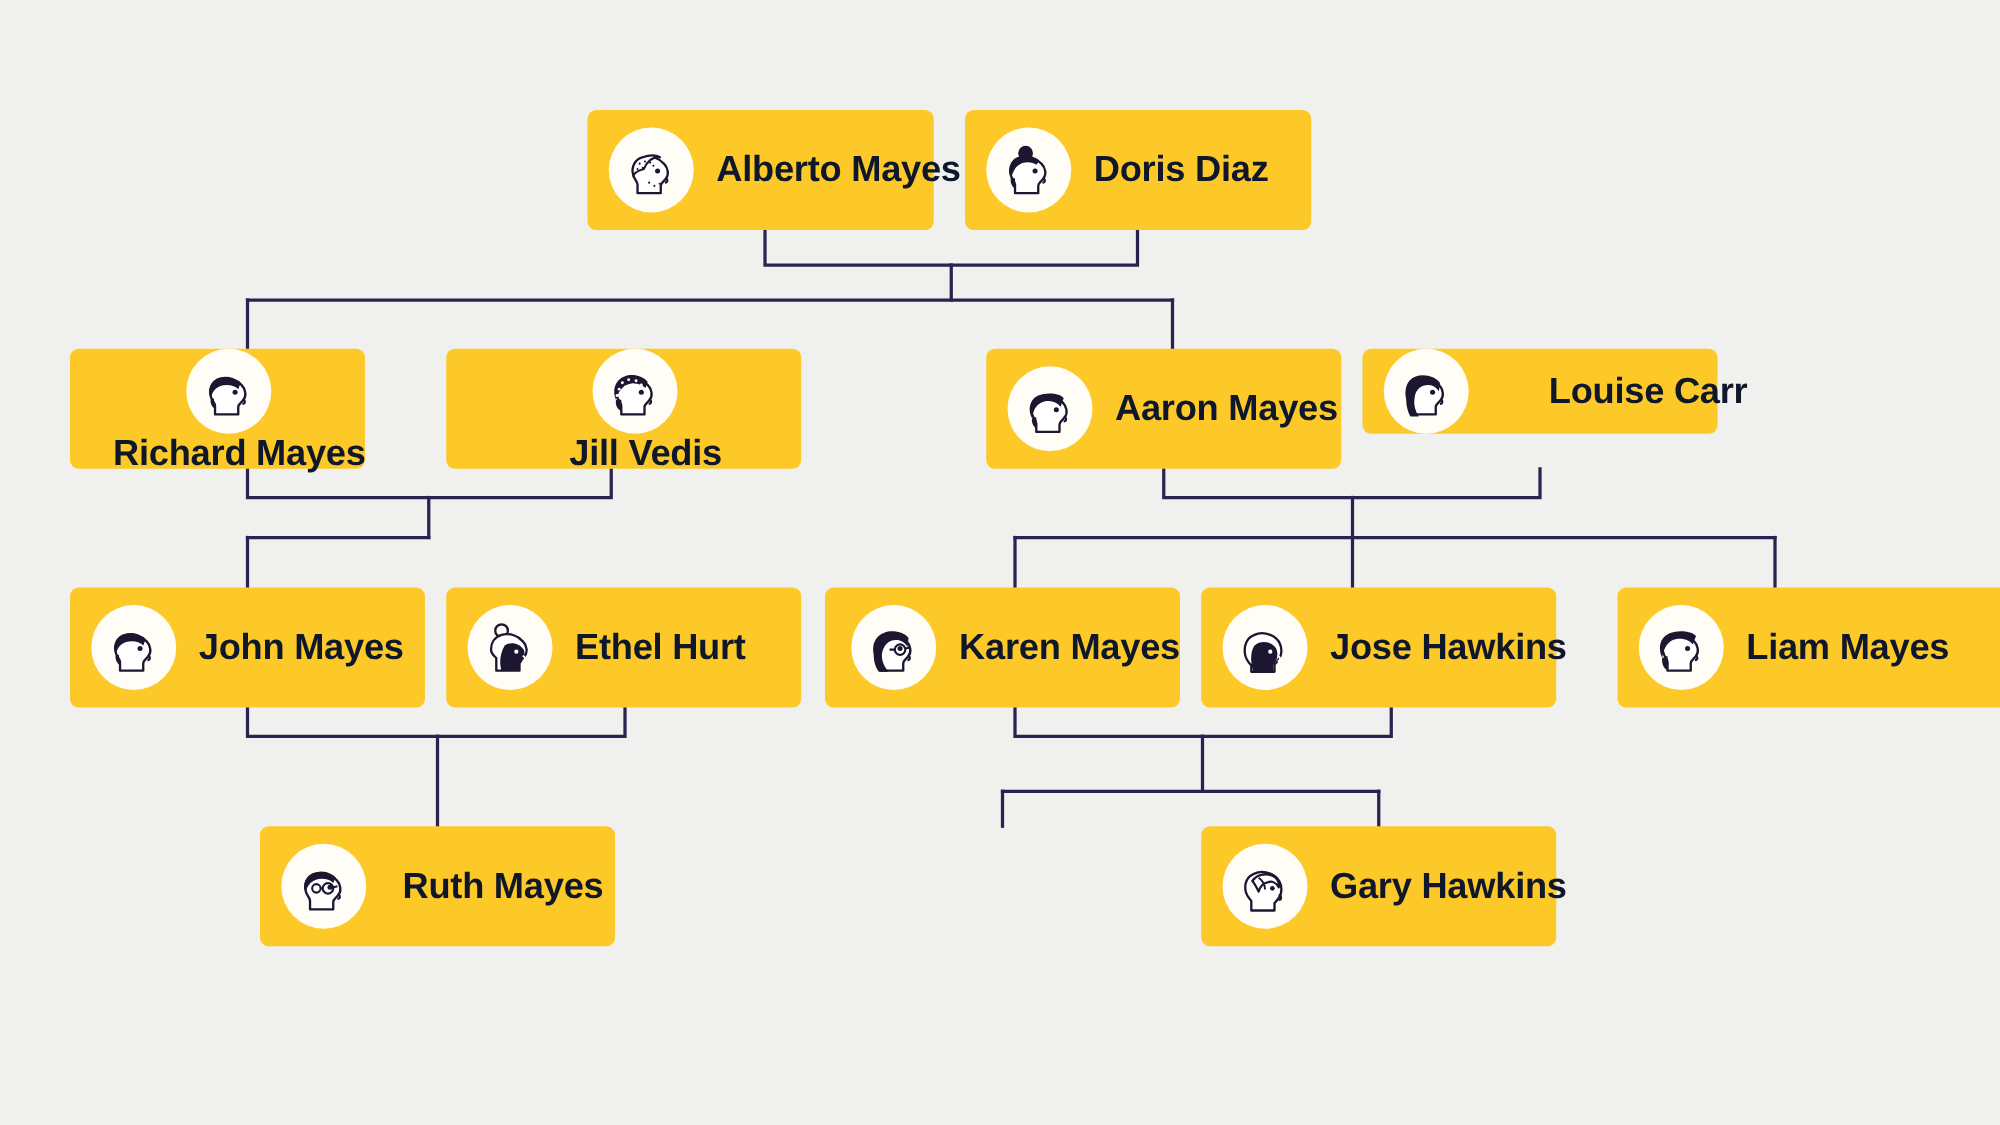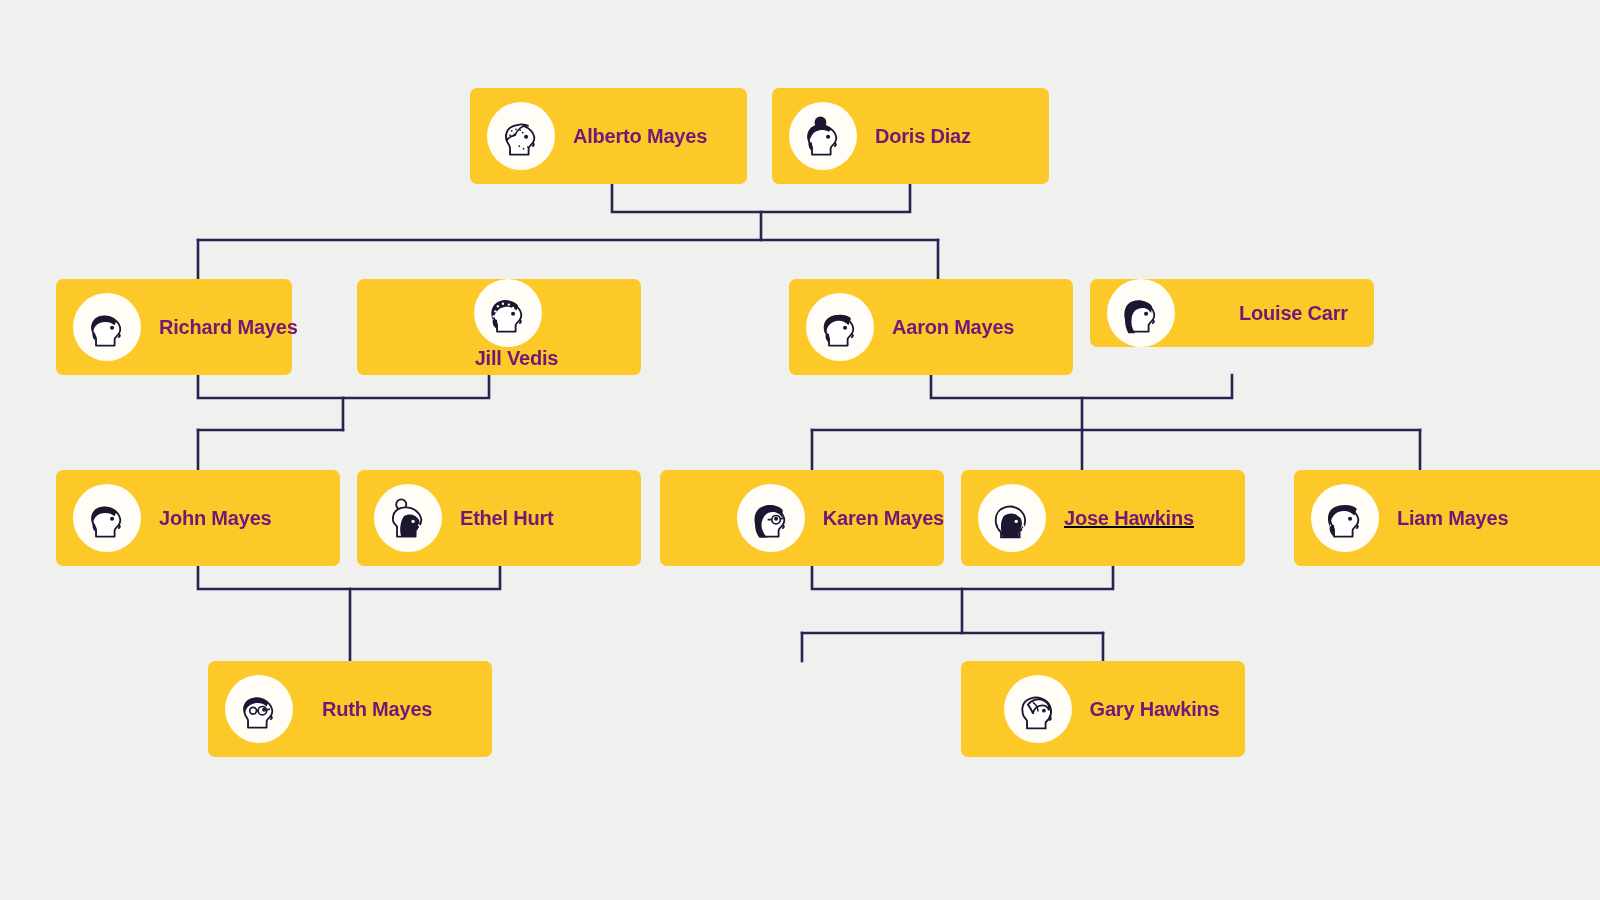--- a/index.html
+++ b/index.html
@@ -48,22 +48,22 @@
     justify-content: center;
     overflow: hidden;
   }
   .avatar svg {
     display: block;
     width: 54px;
     height: 54px;
   }
   .person-name {
     margin-left: 18px;
-    color: #701a75;
-    font-size: 20px;
+    color: #0f172a;
+    font-size: 29px;
     font-weight: bold;
     letter-spacing: -0.2px;
     white-space: nowrap;
   }
 </style>
 </head>
 <body>
 
 <div id="tree-canvas">
 
@@ -120,21 +120,21 @@
           <circle cx="29" cy="16" r="7" fill="#1c1630"></circle>
           <path d="M24 20 C16 22 13 30 15 37 C16 41 19 43 19 46 L19 54 L41 54 L41 47 C41 44 44 43 46 40 C49 36 48 30 44 26 C40 21 32 18 24 20 Z" fill="#ffffff" stroke="#1c1630" stroke-width="2.2" stroke-linejoin="round"></path>
           <circle cx="38" cy="33" r="2.4" fill="#1c1630"></circle>
           <path d="M45 40 C48 40 48 44 45 44" fill="none" stroke="#1c1630" stroke-width="2"></path>
           <path d="M24 19 C15 22 12 31 15 39 C17 36 18 30 23 27 C28 24 34 24 39 27 L42 24 C37 19 30 17 24 19 Z" fill="#1c1630"></path>
           <path d="M15 39 C14 45 17 48 19 50 L19 40 Z" fill="#1c1630"></path>
         </svg>
       </span>
       <span class="person-name">Doris Diaz</span>
     </div>
-    <div class="person-card" style="left: 56px; top: 279px; width: 236px; height: 96px;">
+    <div class="person-card" style="left: 56px; top: 279px; width: 236px; height: 96px; flex-direction: column;">
       <span class="avatar">
         <svg viewBox="0 0 64 64" xmlns="http://www.w3.org/2000/svg">
           <path d="M24 20 C16 22 13 30 15 37 C16 41 19 43 19 46 L19 54 L41 54 L41 47 C41 44 44 43 46 40 C49 36 48 30 44 26 C40 21 32 18 24 20 Z" fill="#ffffff" stroke="#1c1630" stroke-width="2.2" stroke-linejoin="round"></path>
           <circle cx="38" cy="33" r="2.4" fill="#1c1630"></circle>
           <path d="M45 40 C48 40 48 44 45 44" fill="none" stroke="#1c1630" stroke-width="2"></path>
           <path d="M22 20 C14 23 12 32 15 39 C16 33 19 29 24 27 C30 25 37 26 41 30 L43 25 C38 19 29 17 22 20 Z" fill="#1c1630"></path>
           <path d="M15 39 C14 43 16 46 18 48 L18 39 Z" fill="#1c1630"></path>
         </svg>
       </span>
       <span class="person-name">Richard Mayes</span>
@@ -215,21 +215,21 @@
           <circle cx="38" cy="33" r="2.4" fill="#1c1630"></circle>
           <path d="M45 40 C48 40 48 44 45 44" fill="none" stroke="#1c1630" stroke-width="2"></path>
           <path d="M23 18 C14 21 11 30 13 39 C13 46 15 51 18 55 L27 55 C22 49 20 43 21 37 C23 28 29 24 36 25 C41 26 44 29 45 32 L46 23 C42 17 30 15 23 18 Z" fill="#1c1630"></path>
           <circle cx="38" cy="34" r="5" fill="none" stroke="#1c1630" stroke-width="2"></circle>
           <path d="M43 33 L48 32" stroke="#1c1630" stroke-width="2"></path>
           <path d="M33 34 L28 34" stroke="#1c1630" stroke-width="2"></path>
         </svg>
       </span>
       <span class="person-name">Karen Mayes</span>
     </div>
-    <div class="person-card" style="left: 961px; top: 470px; width: 284px; height: 96px; text-decoration: underline;">
+    <div class="person-card" style="left: 961px; top: 470px; width: 284px; height: 96px;">
       <span class="avatar">
         <svg viewBox="0 0 64 64" xmlns="http://www.w3.org/2000/svg">
           <path d="M22 20 C14 23 12 31 13 38 C14 44 17 47 19 49 L19 55 L41 55 L41 48 C43 46 46 43 47 39 C49 31 45 23 37 20 C32 18 26 18 22 20 Z" fill="#ffffff" stroke="#1c1630" stroke-width="2.2" stroke-linejoin="round"></path>
           <path d="M22 30 C28 25 37 26 42 32 C45 37 44 44 40 48 L40 55 L21 55 C18 46 18 36 22 30 Z" fill="#1c1630"></path>
           <circle cx="37" cy="36" r="2" fill="#ffffff"></circle>
           <path d="M44 40 C47 41 47 45 44 45" fill="none" stroke="#ffffff" stroke-width="1.8"></path>
         </svg>
       </span>
       <span class="person-name">Jose Hawkins</span>
     </div>
@@ -253,21 +253,21 @@
           <path d="M45 40 C48 40 48 44 45 44" fill="none" stroke="#1c1630" stroke-width="2"></path>
           <path d="M22 20 C14 23 12 31 15 38 C16 32 19 28 24 26 C30 24 37 25 41 29 L43 24 C38 18 29 17 22 20 Z" fill="#1c1630"></path>
           <circle cx="36" cy="34" r="5" fill="none" stroke="#1c1630" stroke-width="2"></circle>
           <circle cx="25" cy="34" r="4" fill="none" stroke="#1c1630" stroke-width="2"></circle>
           <path d="M29 34 L31 34" stroke="#1c1630" stroke-width="2"></path>
           <path d="M41 33 L45 32" stroke="#1c1630" stroke-width="2"></path>
         </svg>
       </span>
       <span class="person-name">Ruth Mayes</span>
     </div>
-    <div class="person-card" style="left: 961px; top: 661px; width: 284px; height: 96px; justify-content: center;">
+    <div class="person-card" style="left: 961px; top: 661px; width: 284px; height: 96px;">
       <span class="avatar">
         <svg viewBox="0 0 64 64" xmlns="http://www.w3.org/2000/svg">
           <path d="M22 20 C14 23 12 31 14 38 C15 42 18 44 19 46 L19 55 L41 55 L41 48 C43 46 46 43 47 39 C49 31 45 23 37 20 C32 18 26 18 22 20 Z" fill="#ffffff" stroke="#1c1630" stroke-width="2.2" stroke-linejoin="round"></path>
           <path d="M20 27 C24 21 32 19 39 22 C44 24 46 29 45 33 C43 29 39 27 35 28 C30 29 27 33 26 37 C24 33 22 29 20 27 Z" fill="none" stroke="#1c1630" stroke-width="2.2" stroke-linejoin="round"></path>
           <path d="M26 24 C30 27 32 31 32 35" fill="none" stroke="#1c1630" stroke-width="1.8"></path>
           <circle cx="39" cy="34" r="2.2" fill="#1c1630"></circle>
           <path d="M45 40 C48 41 48 45 45 45" fill="none" stroke="#1c1630" stroke-width="2"></path>
         </svg>
       </span>
       <span class="person-name">Gary Hawkins</span>

